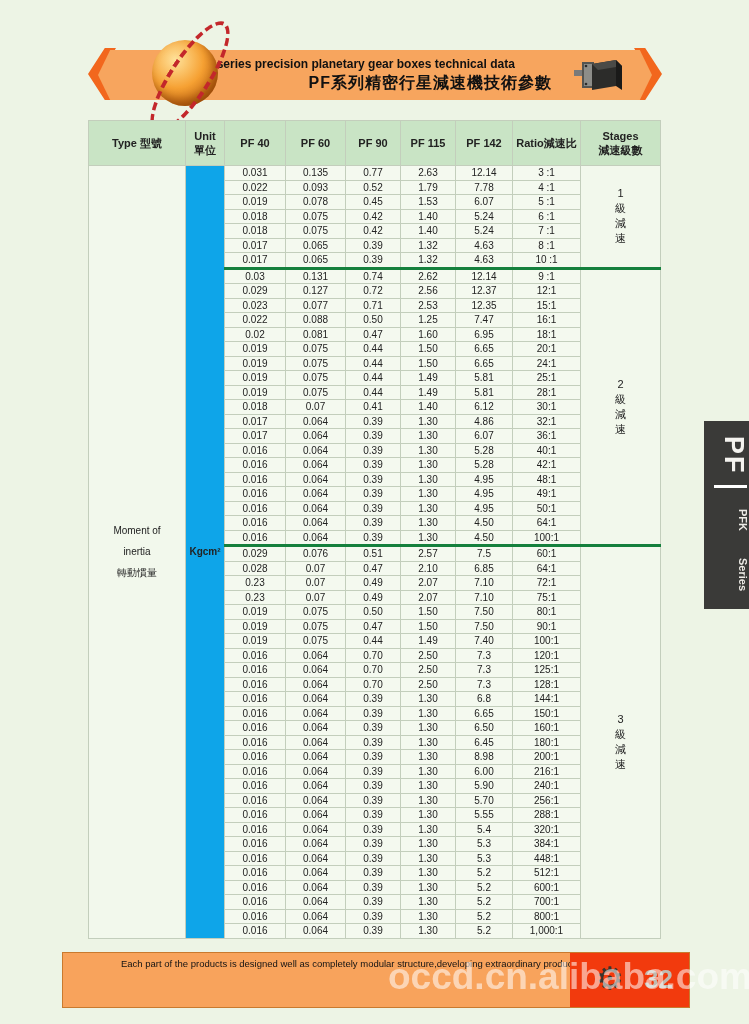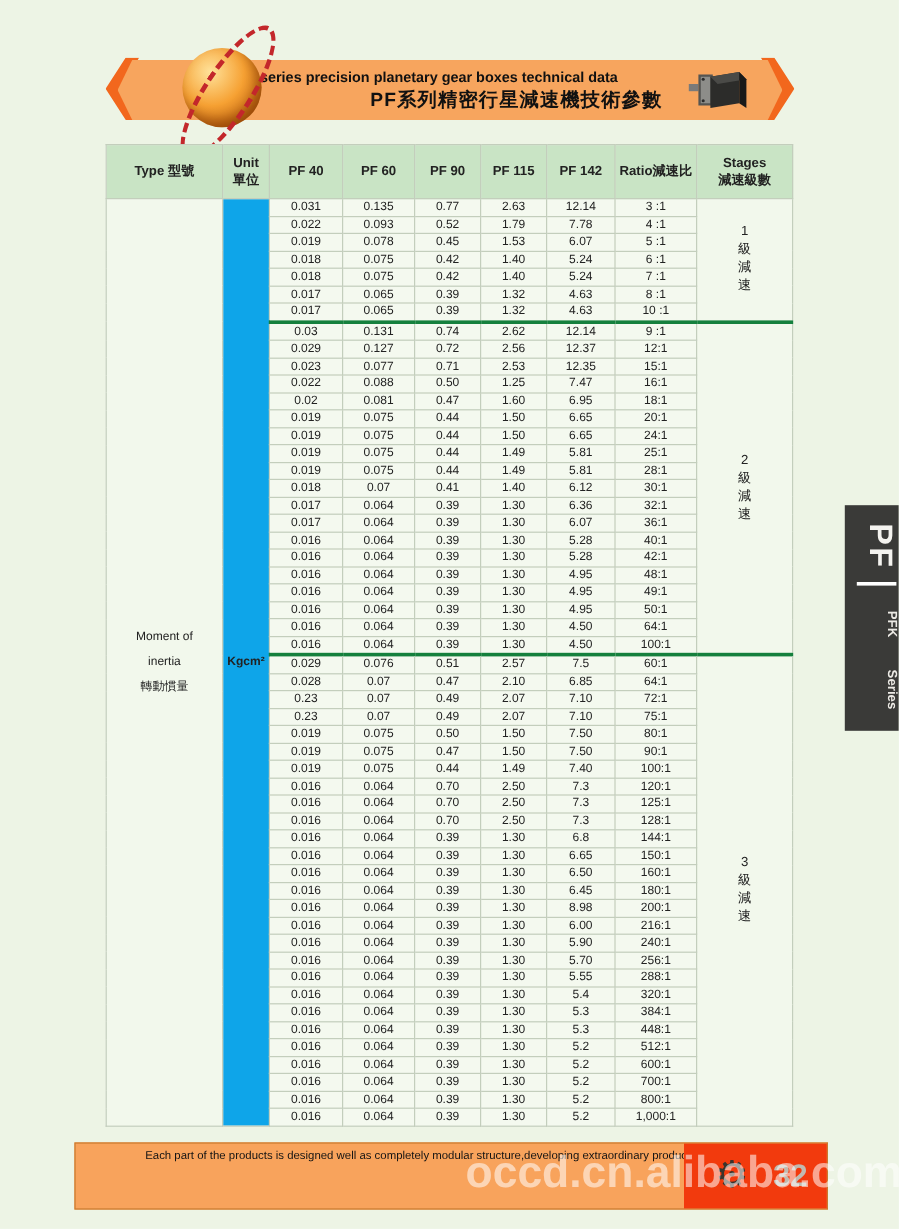--- a/index.html
+++ b/index.html
@@ -284,21 +284,21 @@
         <td>0.41</td>
         <td>1.40</td>
         <td>6.12</td>
         <td>30:1</td>
       </tr>
       <tr>
         <td>0.017</td>
         <td>0.064</td>
         <td>0.39</td>
         <td>1.30</td>
-        <td>6.36</td>
+        <td>4.86</td>
         <td>32:1</td>
       </tr>
       <tr>
         <td>0.017</td>
         <td>0.064</td>
         <td>0.39</td>
         <td>1.30</td>
         <td>6.07</td>
         <td>36:1</td>
       </tr>

